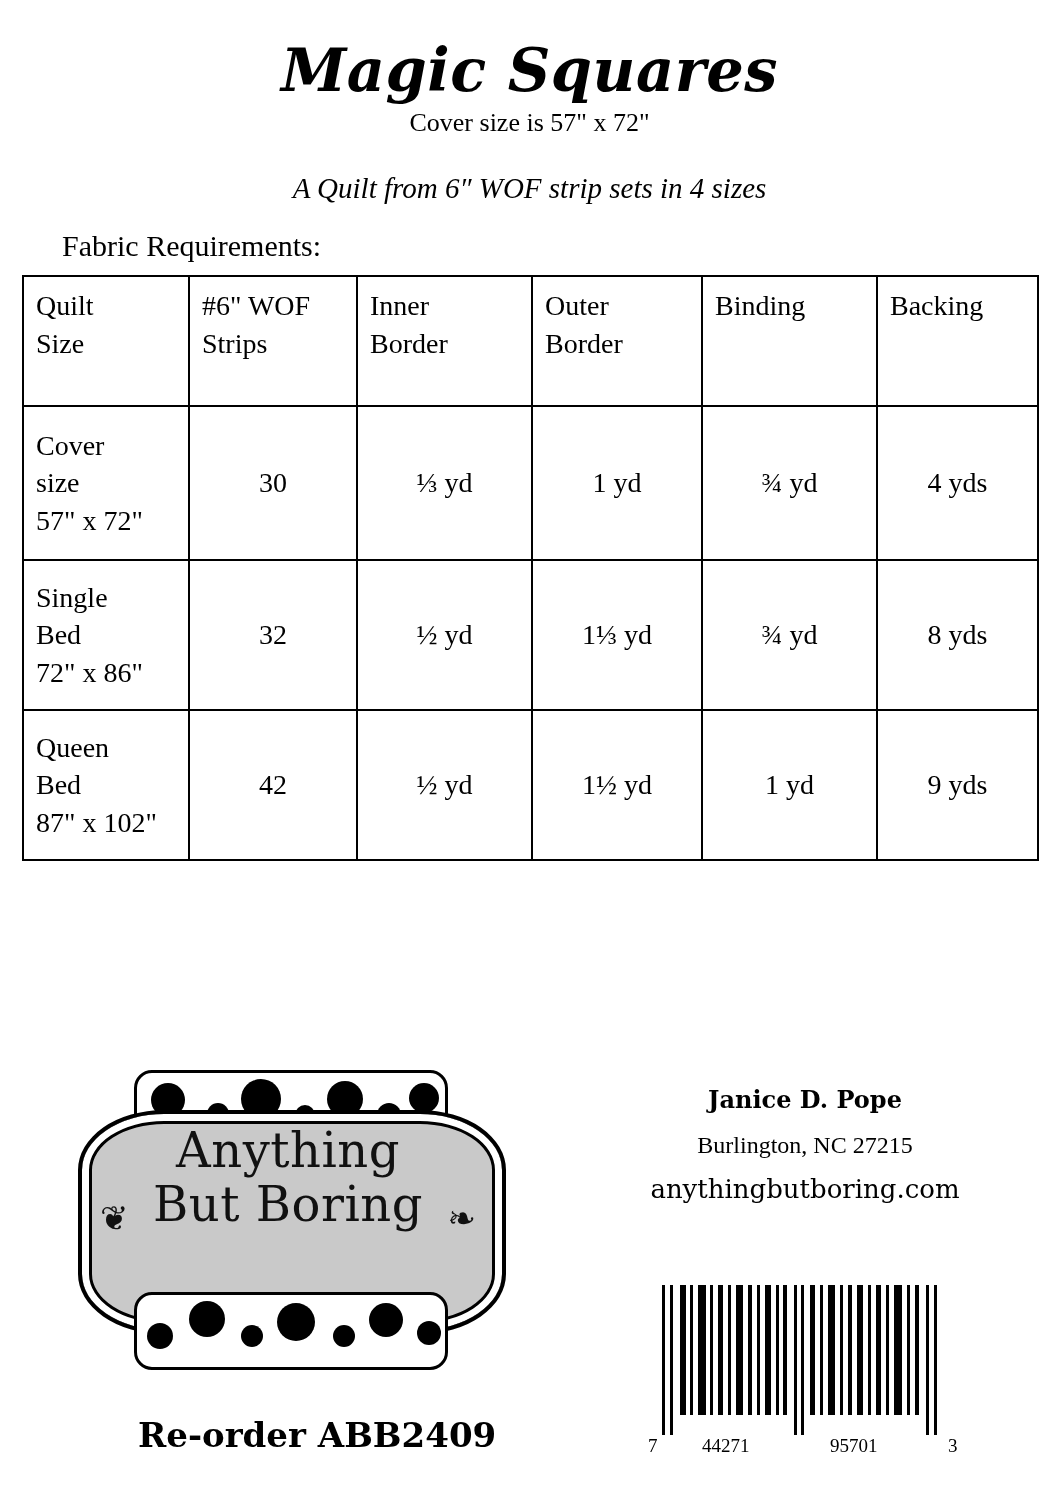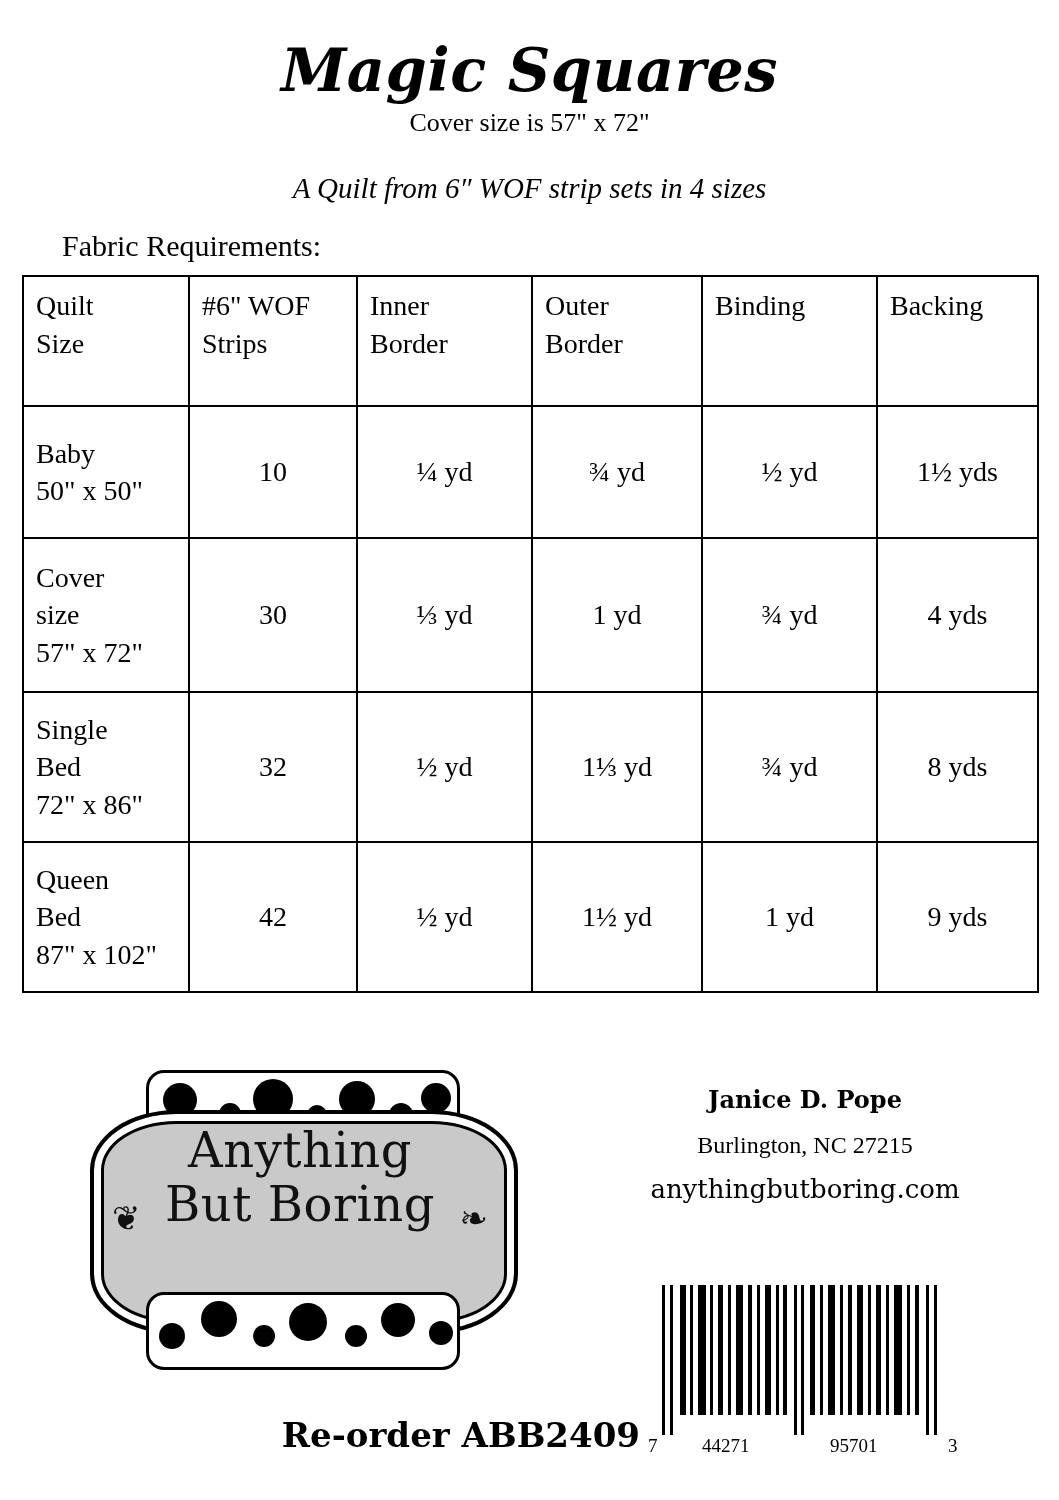--- a/index.html
+++ b/index.html
@@ -102,21 +102,21 @@
     position: absolute;
     left: 0;
     top: 1045px;
     width: 1059px;
     height: 455px;
   }
 
   
   .logo-block {
     position: absolute;
-    left: 90px;
+    left: 78px;
     top: 25px;
     width: 430px;
   }
   .logo-shape {
     position: relative;
     width: 420px;
     height: 300px;
   }
   .dots-band {
     position: absolute;
@@ -166,21 +166,21 @@
     color: #111;
   }
   .swirl.left { left: 22px; top: 128px; }
   .swirl.right { right: 22px; top: 128px; }
 
   .reorder {
     position: absolute;
     left: 60px;
     top: 345px;
     width: 490px;
-    text-align: right;
+    text-align: left;
     font-family: "DejaVu Serif", serif;
     font-weight: bold;
     font-size: 34px;
   }
 
   
   .address {
     position: absolute;
     left: 590px;
     top: 38px;
@@ -273,31 +273,20 @@
           </th>
           <th>
             <div>Binding</div>
           </th>
           <th>
             <div>Backing</div>
           </th>
         </tr>
       </thead>
       <tbody>
-        <tr class="r-baby">
-          <td class="rowhead">
-            <div>Baby</div>
-            <div>50" x 50"</div>
-          </td>
-          <td>10</td>
-          <td>¼ yd</td>
-          <td>¾ yd</td>
-          <td>½ yd</td>
-          <td>1½ yds</td>
-        </tr>
         <tr class="r-cover">
           <td class="rowhead">
             <div>Cover</div>
             <div>size</div>
             <div>57" x 72"</div>
           </td>
           <td>30</td>
           <td>⅓ yd</td>
           <td>1 yd</td>
           <td>¾ yd</td>

